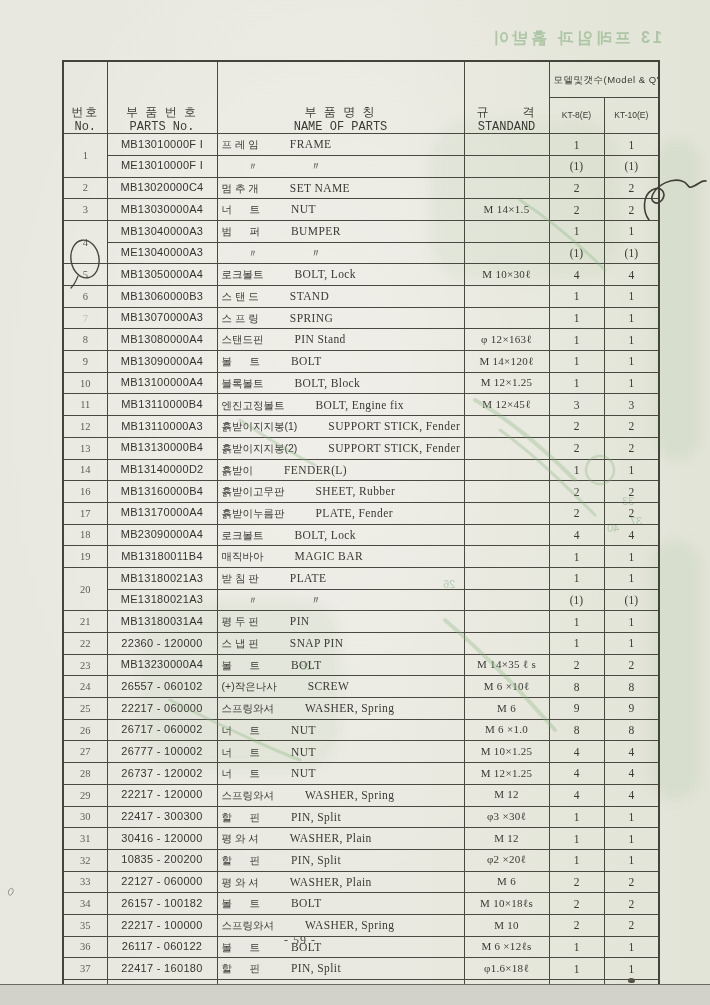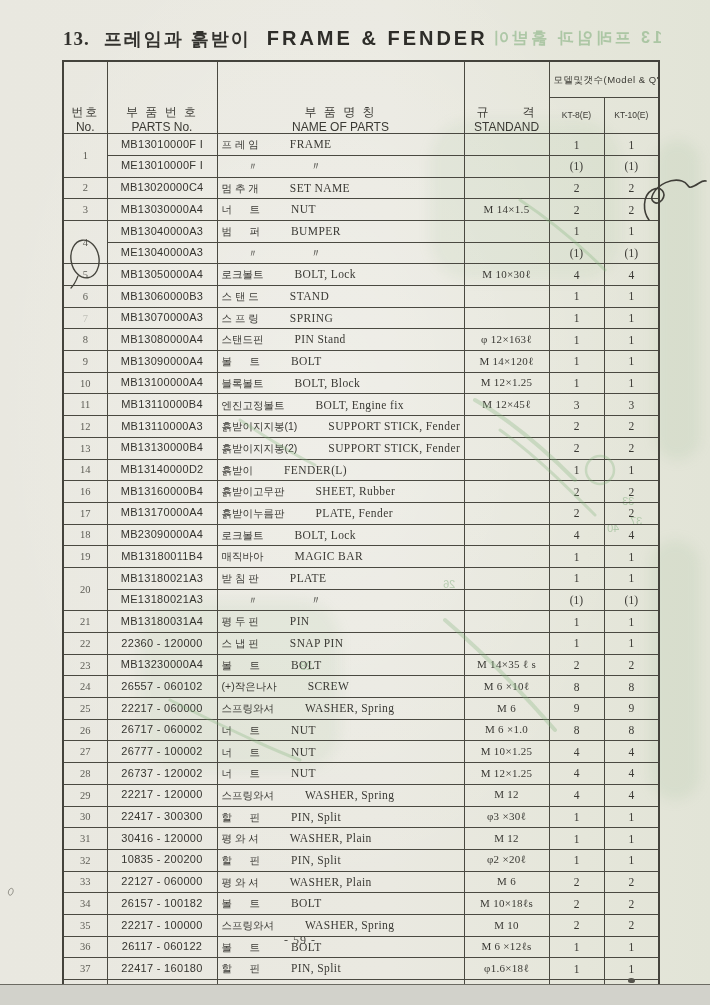--- a/index.html
+++ b/index.html
@@ -32,21 +32,21 @@
     position:absolute;left:62px;top:60px;width:596px;
     border-collapse:collapse;table-layout:fixed;
     border:2px solid #44433c;
   }
   table.parts th,table.parts td{
     border:1px solid #4a4941;
     padding:0 4px;line-height:1.05;overflow:hidden;white-space:nowrap;
   }
   thead th{font-weight:normal;text-align:center;vertical-align:middle;color:#3a3933;}
   .hd-kr{font-size:12px;letter-spacing:2px;font-family:"Liberation Sans","DejaVu Sans",sans-serif;margin-top:44px;}
-  .hd-en{font-size:12px;margin-top:2px;font-family:Liberation Sans, sans-serif;}
+  .hd-en{font-size:12px;margin-top:2px;font-family:Liberation Mono, monospace;}
   .hd-qty{font-size:8.5px;height:20px;font-family:"Liberation Sans",sans-serif;}
   .hd-model{font-size:9.5px;height:20px;font-family:"Liberation Sans",sans-serif;letter-spacing:.5px;}
   tbody td{height:20.7px;font-size:11px;color:#3a3934;}
   td.c-no{text-align:center;color:#5d5c55;font-size:10.5px;}
   td.c-no.faint{color:rgba(93,92,85,.3);}
   td.c-parts{text-align:center;font-family:"Liberation Sans","DejaVu Sans",sans-serif;font-size:11px;letter-spacing:.3px;color:#35342f;}
   td.c-name{white-space:pre;}
   td.c-name .kr{font-family:Liberation Sans, sans-serif;font-size:10.5px;white-space:pre;}
   td.c-name .en{font-size:11.5px;margin-left:31px;letter-spacing:.4px;}
   td.c-name.ditto .kr{padding-left:26px;}
@@ -59,23 +59,20 @@
   .scan-bottom{position:absolute;left:0;top:984px;width:710px;height:21px;
     background:#d2d2cb;border-top:1px solid #6b6a62;}
   .ink-dot{position:absolute;width:7px;height:5px;background:#55544c;border-radius:50% 60% 50% 40%;}
   svg.overlay{position:absolute;left:0;top:0;pointer-events:none;}
 </style>
 </head>
 <body>
 
 <div class="page">
 
-  <div class="title-row">
-    <span class="sec-num">13.</span><span class="title-kr">프레임과 흙받이</span><span class="title-en">FRAME  &amp;  FENDER</span>
-  </div>
 
   <div class="ghost-title">13 프레임과 흙받이</div>
 
   <div class="green-streak" style="left:655px;top:140px;width:45px;height:320px;"></div>
   <div class="green-streak" style="left:650px;top:540px;width:50px;height:260px;"></div>
   <div class="green-streak" style="left:140px;top:600px;width:200px;height:170px;background:rgba(150,185,140,.10);"></div>
   <div class="green-streak" style="left:430px;top:120px;width:190px;height:160px;background:rgba(150,185,140,.10);"></div>
 
   <div class="ghost-num" style="left:622px;top:495px;">33</div>
   <div class="ghost-num" style="left:630px;top:515px;">37</div>

